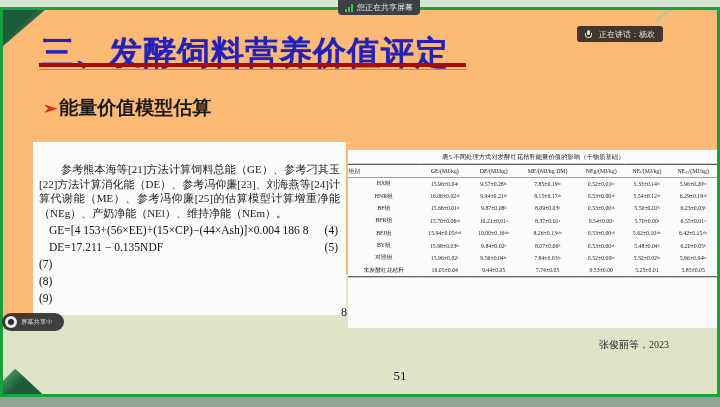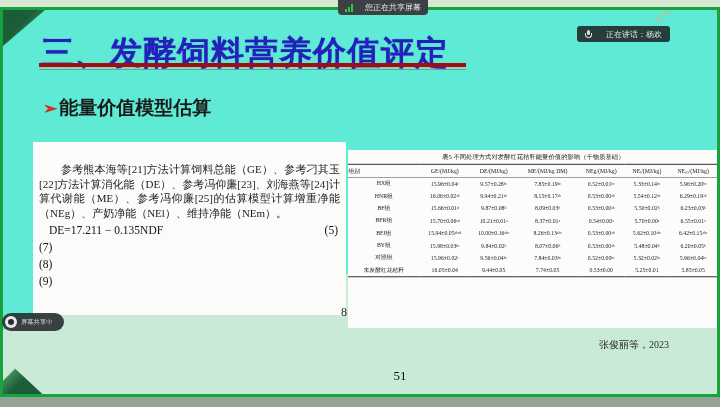--- a/index.html
+++ b/index.html
@@ -4,21 +4,21 @@
 <style>
   html,body{margin:0;padding:0;width:720px;height:407px;overflow:hidden;
     font-family:"Liberation Sans",sans-serif;background:#d8e6d4;}
   .stage{position:absolute;inset:0;width:720px;height:407px;}
 
   
   .bottom-strip{position:absolute;left:0;right:0;bottom:0;height:11px;background:#93a396;}
 
   
   .share-frame{position:absolute;left:0;right:0;top:7px;bottom:10px;
-    border:3px solid #16a23c;background:#5eead4;overflow:hidden;}
+    border:3px solid #16a23c;background:#fdba74;overflow:hidden;}
 
   
   .deco{position:absolute;pointer-events:none;}
   .corner-tl{left:-14px;top:-12px;width:70px;height:60px;
     background:linear-gradient(135deg,#1d5c38 45%,#3f8a56 60%,transparent 62%);
     clip-path:polygon(0 0,100% 0,0 100%);}
   .corner-bl{left:-12px;bottom:-10px;width:62px;height:58px;
     background:linear-gradient(315deg,#1d5c38 45%,#3f8a56 60%,transparent 62%);
     clip-path:polygon(0 0,0 100%,100% 100%);}
   .corner-br{right:-20px;bottom:-26px;width:90px;height:80px;border-radius:50%;
@@ -67,28 +67,28 @@
 
   .stray-8{position:absolute;left:338px;top:295px;font-family:"Liberation Serif",serif;
     font-size:12px;color:#222;}
   .citation{position:absolute;left:596px;top:328px;font-family:"Liberation Serif",serif;
     font-size:10px;color:#2a2a2a;}
   .page-number{position:absolute;left:382px;top:358px;width:30px;text-align:center;
     font-family:"Liberation Serif",serif;font-size:13px;color:#111;}
 
   
   .share-banner{position:absolute;left:338px;top:0;height:15px;padding:0 7px;background:#3d4043;
-    border-radius:0 0 4px 4px;display:flex;align-items:center;gap:12px;z-index:30;}
+    border-radius:0 0 4px 4px;display:flex;align-items:center;gap:4px;z-index:30;}
   .share-banner .label{color:#e8e8e8;font-size:8px;white-space:nowrap;}
   .sig{display:inline-flex;align-items:flex-end;gap:1px;height:8px;}
   .sig i{display:block;width:2px;background:#35c24d;}
   .sig i:nth-child(1){height:3px}.sig i:nth-child(2){height:5px}.sig i:nth-child(3){height:8px}
 
   .speaking-badge{position:absolute;left:577px;top:26px;height:16px;padding:0 8px;
-    background:rgba(25,25,28,.82);border-radius:3px;display:flex;align-items:center;gap:15px;z-index:30;}
+    background:rgba(25,25,28,.82);border-radius:3px;display:flex;align-items:center;gap:8px;z-index:30;}
   .speaking-badge .label{color:#e4e4e4;font-size:8px;white-space:nowrap;}
   .mic{width:6px;height:9px;position:relative;display:inline-block;}
   .mic:before{content:"";position:absolute;left:1.5px;top:0;width:3px;height:5px;background:#ddd;border-radius:2px;}
   .mic:after{content:"";position:absolute;left:0;top:3px;width:5px;height:4px;
     border:1px solid #ddd;border-top:none;border-radius:0 0 4px 4px;}
 
   .float-widget{position:absolute;left:2px;top:313px;height:18px;padding:0 8px 0 3px;
     background:rgba(38,40,42,.88);border-radius:9px;display:flex;align-items:center;gap:4px;z-index:30;cursor:pointer;}
   .float-widget .label{color:#cfcfcf;font-size:7px;white-space:nowrap;transform:scale(.9);transform-origin:left center;}
   .widget-dot{width:12px;height:12px;border-radius:50%;background:#e9e9e9;position:relative;}
@@ -112,20 +112,24 @@
     <div class="title-underline"></div>
     <div class="title-underline2"></div>
 
     <div class="bullet-line">
       <span class="bullet-arrow">➢</span><span>能量价值模型估算</span>
     </div>
 
     <div class="text-panel">
       <p class="methods-para">参考熊本海等[21]方法计算饲料总能（GE）、参考刁其玉[22]方法计算消化能（DE）、参考冯仰廉[23]、刘海燕等[24]计算代谢能（ME）、参考冯仰廉[25]的估算模型计算增重净能（NEg）、产奶净能（NEl）、维持净能（NEm）。</p>
       <div class="formulas" id="formulas">
+          <div class="formula-row">
+            <span class="formula-expr">GE=[4 153+(56×EE)+(15×CP)−(44×Ash)]×0.004 186 8</span>
+            <span class="formula-num">(4)</span>
+          </div>
           <div class="formula-row">
             <span class="formula-expr">DE=17.211 − 0.135NDF</span>
             <span class="formula-num">(5)</span>
           </div>
           <div class="formula-row">
             <span class="formula-num">(7)</span>
           </div>
           <div class="formula-row">
             <span class="formula-num">(8)</span>
           </div>

